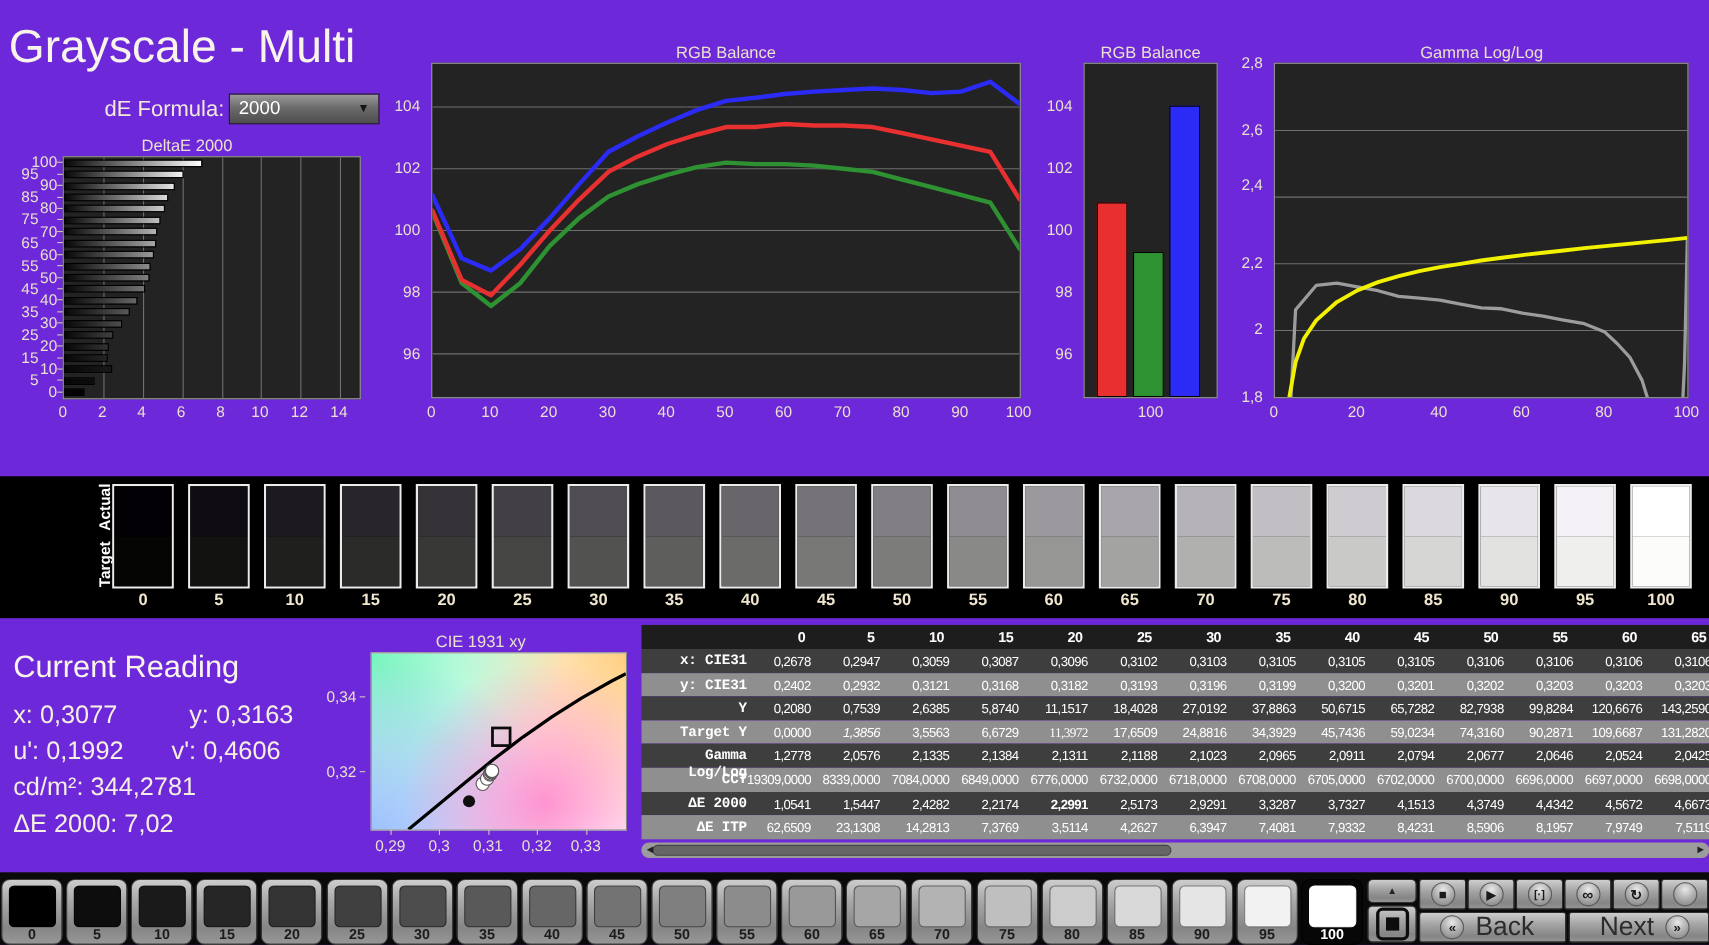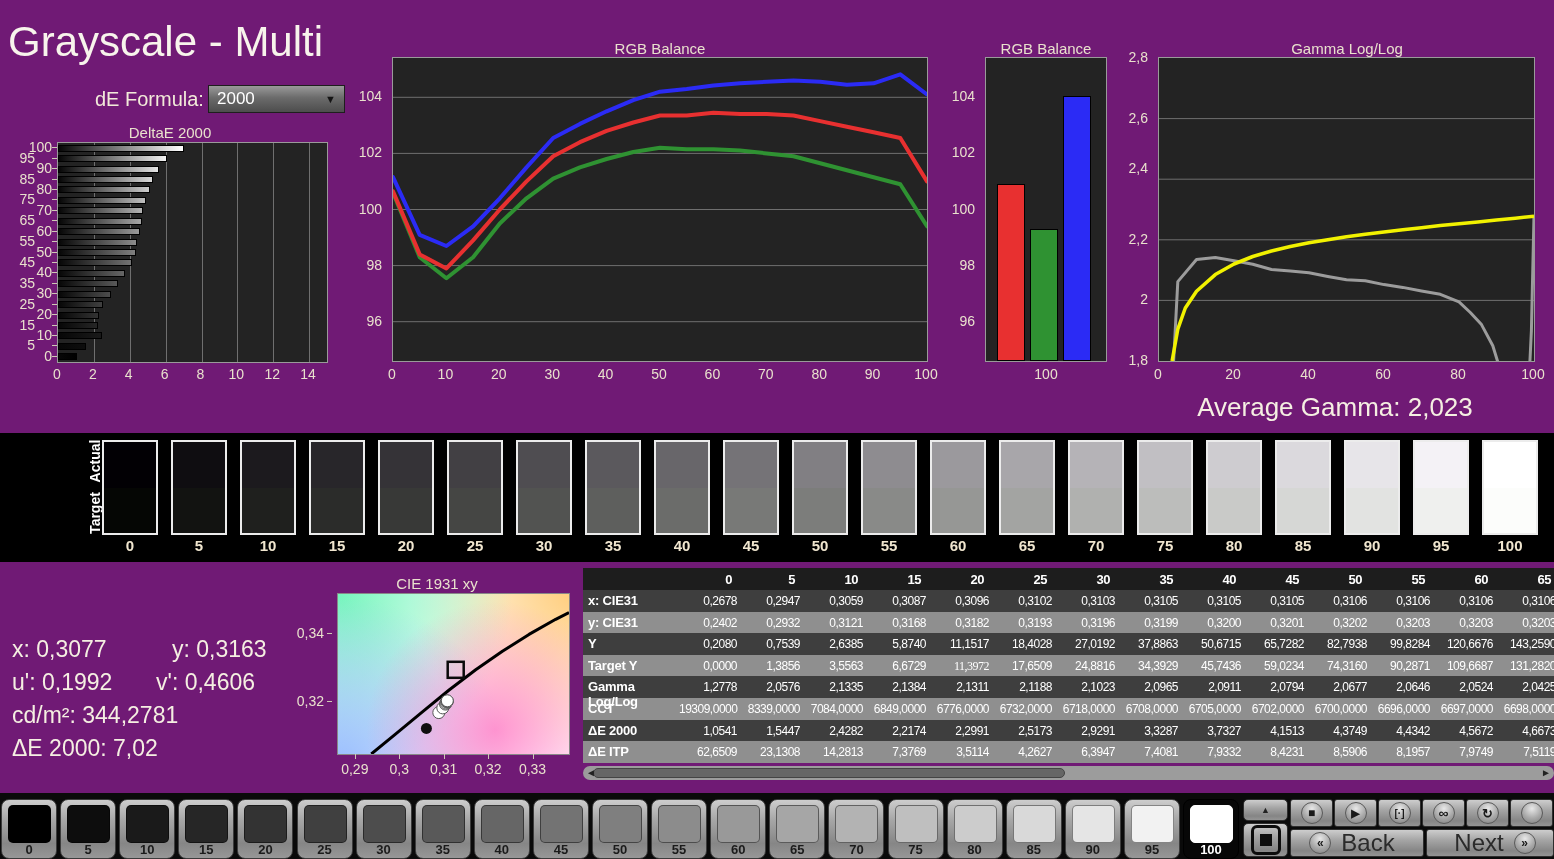--- a/index.html
+++ b/index.html
@@ -1,16 +1,16 @@
 <!DOCTYPE html>
 <html><head>
 <meta charset="utf-8">
 <style>
   html,body{margin:0;padding:0;background:#1c1c1c;}
-  #root{position:relative;width:1554px;height:859px;background:#701a75;overflow:hidden;
+  #root{position:relative;width:1554px;height:859px;background:#6d28d9;overflow:hidden;
         font-family:"Liberation Sans",sans-serif;color:#ece4d0;}
   .abs{position:absolute;}
   .page-title{position:absolute;left:8px;top:18px;font-size:42px;font-weight:normal;color:#f8f4ec;letter-spacing:0px;}
   .de-label{position:absolute;left:95px;top:88px;font-size:20px;color:#f2ead9;}
   .dropdown{position:absolute;left:208px;top:85px;width:137px;height:28px;box-sizing:border-box;
             background:linear-gradient(180deg,#9a9a9a,#6b6b6b 45%,#4d4d4d);border:1px solid #1e1e1e;
             display:flex;align-items:center;padding:0 8px;color:#ffffff;font-size:17px;}
   .dropdown .dd-arrow{margin-left:auto;color:#141414;font-size:11px;}
   .ctitle{position:absolute;color:#e9e1cd;font-size:15px;text-align:center;}
   .plot{position:absolute;background:#232323;border:1px solid #9a9a9a;box-sizing:border-box;overflow:hidden;}
@@ -24,21 +24,21 @@
   .swatch{position:absolute;top:7px;width:56px;height:95px;border:2px solid #ececec;box-sizing:border-box;}
   .swatch .half{width:100%;height:50%;}
   .swlab{position:absolute;top:104px;width:56px;text-align:center;font-size:15px;font-weight:bold;color:#f0e6cf;}
   .cr-title{position:absolute;left:12px;top:590px;font-size:28px;color:#faf5ea;}
   .cr-line{position:absolute;font-size:23px;color:#f5efe2;white-space:nowrap;}
   .tbl{position:absolute;left:583px;top:568px;width:971px;height:196px;overflow:hidden;}
   .trow{display:flex;width:990px;}
   .tcell{box-sizing:border-box;font-size:12px;letter-spacing:-0.5px;color:#fff;white-space:nowrap;overflow:visible;
          text-align:right;padding:4px 5px 0 0;height:21.6px;}
   .tlabel{box-sizing:border-box;width:96px;font-size:13px;font-weight:bold;color:#fff;padding:3px 0 0 5px;height:21.6px;
-          text-align:left;letter-spacing:-0.2px;}
+          text-align:right;letter-spacing:-0.2px;font-family:Liberation Mono, monospace;}
   .thead .tcell,.thead .tlabel{height:22px;font-weight:bold;font-size:13px;padding-right:10px;}
   .scrolltrack{position:absolute;left:583px;top:766px;width:971px;height:14px;background:#9c9c9c;border-radius:7px;}
   .scrollthumb{position:absolute;left:10px;top:2px;width:472px;height:10px;background:#666;border-radius:5px;border:1px solid #444;box-sizing:border-box;}
   .scrollarrow{position:absolute;top:1px;font-size:10px;color:#222;}
   .bbar{position:absolute;left:0;top:793px;width:1554px;height:66px;background:#0a0a0a;}
   .pbtn{position:absolute;top:6px;width:56px;height:60px;border-radius:8px;box-sizing:border-box;
         background:linear-gradient(180deg,#cdcdcd,#a6a6a6 35%,#868686 75%,#979797);border:1px solid #3c3c3c;}
   .pbtn .patch{position:absolute;left:6px;top:5px;width:43px;height:38px;border-radius:5px;border:1px solid rgba(0,0,0,0.45);box-sizing:border-box;}
   .pbtn .plab{position:absolute;bottom:1px;width:100%;text-align:center;font-size:13px;font-weight:bold;color:#1b1b1b;}
   .pbtn.sel{background:#070707;border-color:#000;}
@@ -220,21 +220,20 @@
     </div>
   <div id="gamma-xlab" class="abs" style="left:1158px;top:366px;width:377px;height:18px;">
       <div class="ticklab" style="left: -14px; width: 28px; text-align: center;">0</div>
       <div class="ticklab" style="left: 61px; width: 28px; text-align: center;">20</div>
       <div class="ticklab" style="left: 136px; width: 28px; text-align: center;">40</div>
       <div class="ticklab" style="left: 211px; width: 28px; text-align: center;">60</div>
       <div class="ticklab" style="left: 286px; width: 28px; text-align: center;">80</div>
       <div class="ticklab" style="left: 361px; width: 28px; text-align: center;">100</div>
     </div>
 
-  <div class="stat" style="left:1170px;width:330px;">Average Gamma: 2,023</div>
 
   <div id="swatch-strip" class="strip">
     <div class="vlab" style="left:60px;top:20px;">Actual</div>
     <div class="vlab" style="left:60px;top:72px;">Target</div>
   <div class="swatch" style="left: 102px;">
         <div class="half" style="background: rgb(2, 0, 4);"></div>
         <div class="half" style="background: rgb(5, 6, 4);"></div>
       </div>
       <div class="swlab" style="left: 102px;">0</div>
       <div class="swatch" style="left: 171px;">
@@ -332,20 +331,21 @@
         <div class="half" style="background: rgb(239, 240, 238);"></div>
       </div>
       <div class="swlab" style="left: 1413px;">95</div>
       <div class="swatch" style="left: 1482px;">
         <div class="half" style="background: rgb(255, 255, 255);"></div>
         <div class="half" style="background: rgb(252, 253, 251);"></div>
       </div>
       <div class="swlab" style="left: 1482px;">100</div>
     </div>
 
+  <div class="cr-title">Current Reading</div>
   <div class="cr-line" style="left:12px;top:636px;">x: 0,3077</div>
   <div class="cr-line" style="left:172px;top:636px;">y: 0,3163</div>
   <div class="cr-line" style="left:12px;top:669px;">u': 0,1992</div>
   <div class="cr-line" style="left:156px;top:669px;text-align:right;">v': 0,4606</div>
   <div class="cr-line" style="left:12px;top:702px;">cd/m²: 344,2781</div>
   <div class="cr-line" style="left:12px;top:735px;">ΔE 2000: 7,02</div>
 
   <div class="ctitle" style="left:320px;top:575px;width:234px;">CIE 1931 xy</div>
   <div id="cie-plot" class="abs" style="left:337px;top:593px;width:233px;height:162px;border:1px solid #888;box-sizing:border-box;
        background:
@@ -452,21 +452,21 @@
         <div class="tcell" style="width: 63px;">50,6715</div>
         <div class="tcell" style="width: 63px;">65,7282</div>
         <div class="tcell" style="width: 63px;">82,7938</div>
         <div class="tcell" style="width: 63px;">99,8284</div>
         <div class="tcell" style="width: 63px;">120,6676</div>
         <div class="tcell" style="width: 63px;">143,2590</div>
       </div>
       <div class="trow" style="background: rgb(143, 143, 143);">
         <div class="tlabel">Target Y</div>
         <div class="tcell" style="width: 63px;">0,0000</div>
-        <div class="tcell" style="width: 63px;">1,3856</div>
+        <div class="tcell" style="width: 63px; font-style: italic;">1,3856</div>
         <div class="tcell" style="width: 63px;">3,5563</div>
         <div class="tcell" style="width: 63px;">6,6729</div>
         <div class="tcell" style="width: 63px; font-family: Liberation Serif, serif;">11,3972</div>
         <div class="tcell" style="width: 63px;">17,6509</div>
         <div class="tcell" style="width: 63px;">24,8816</div>
         <div class="tcell" style="width: 63px;">34,3929</div>
         <div class="tcell" style="width: 63px;">45,7436</div>
         <div class="tcell" style="width: 63px;">59,0234</div>
         <div class="tcell" style="width: 63px;">74,3160</div>
         <div class="tcell" style="width: 63px;">90,2871</div>
@@ -506,21 +506,21 @@
         <div class="tcell" style="width: 63px;">6696,0000</div>
         <div class="tcell" style="width: 63px;">6697,0000</div>
         <div class="tcell" style="width: 63px;">6698,0000</div>
       </div>
       <div class="trow" style="background: rgb(62, 62, 62);">
         <div class="tlabel">ΔE 2000</div>
         <div class="tcell" style="width: 63px;">1,0541</div>
         <div class="tcell" style="width: 63px;">1,5447</div>
         <div class="tcell" style="width: 63px;">2,4282</div>
         <div class="tcell" style="width: 63px;">2,2174</div>
-        <div class="tcell" style="width: 63px;">2,2991</div>
+        <div class="tcell" style="width: 63px; font-weight: bold;">2,2991</div>
         <div class="tcell" style="width: 63px;">2,5173</div>
         <div class="tcell" style="width: 63px;">2,9291</div>
         <div class="tcell" style="width: 63px;">3,3287</div>
         <div class="tcell" style="width: 63px;">3,7327</div>
         <div class="tcell" style="width: 63px;">4,1513</div>
         <div class="tcell" style="width: 63px;">4,3749</div>
         <div class="tcell" style="width: 63px;">4,4342</div>
         <div class="tcell" style="width: 63px;">4,5672</div>
         <div class="tcell" style="width: 63px;">4,6673</div>
       </div>

